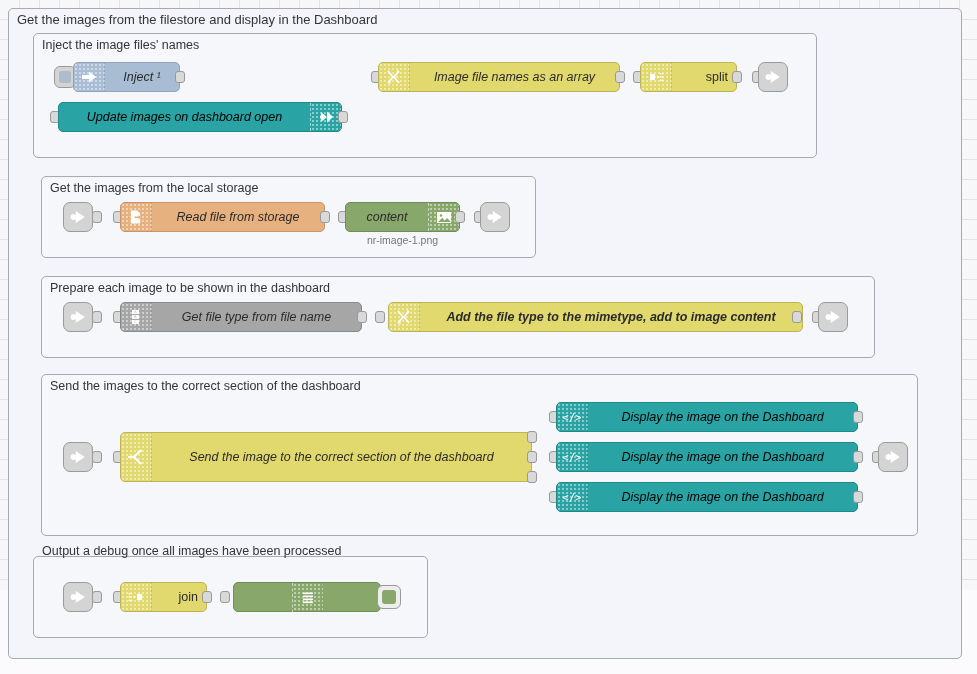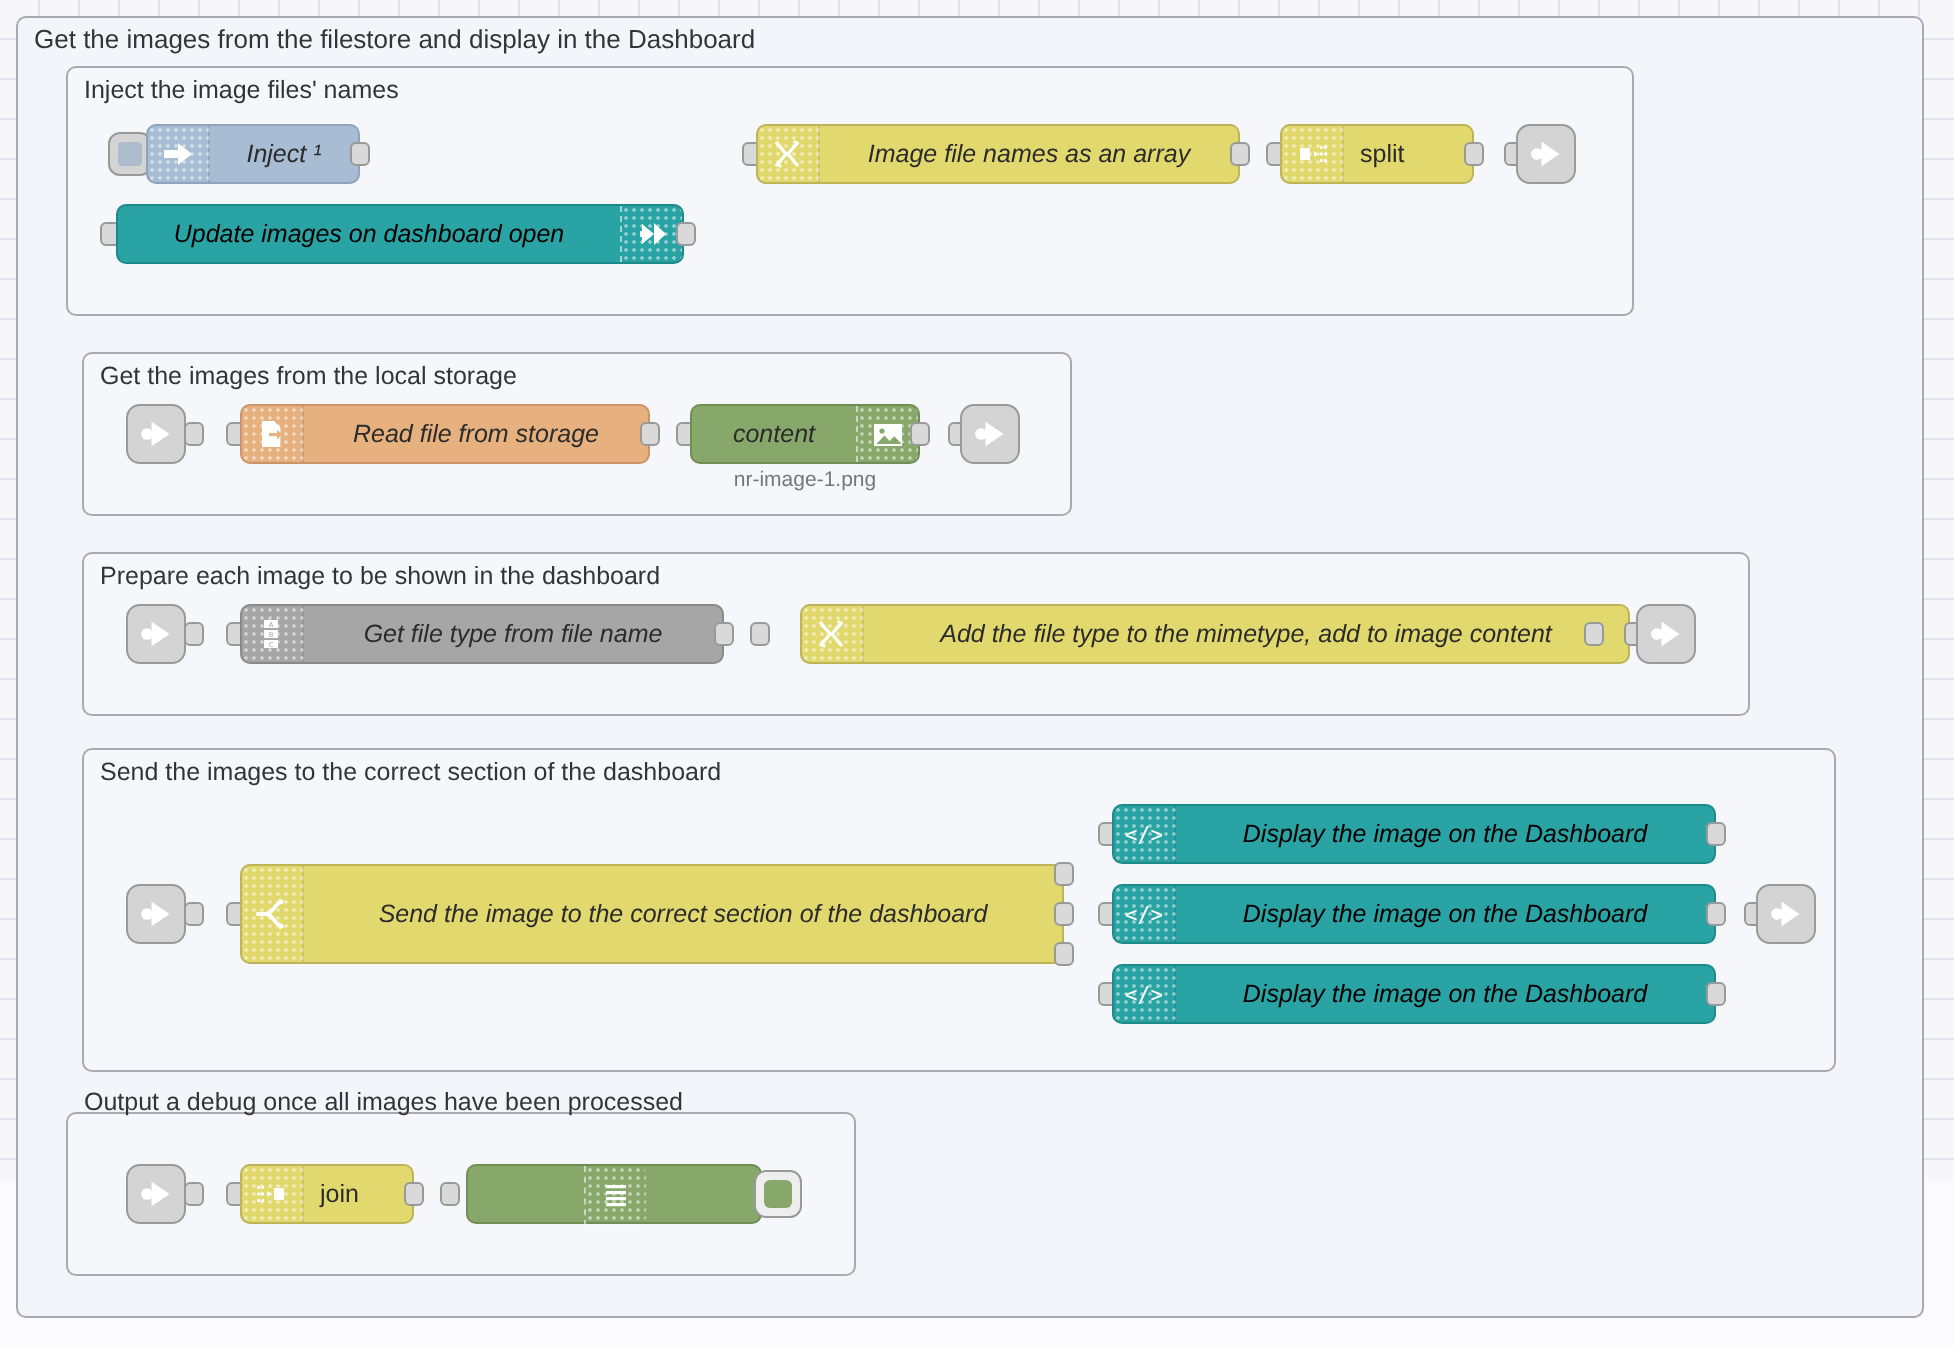--- a/index.html
+++ b/index.html
@@ -54,21 +54,21 @@
   }
   .node .icon-box.right{
     border-right:none;border-left:1px dashed rgba(255,255,255,.55);
     border-radius:0 4px 4px 0;
   }
   .node .label{
     flex:1 1 auto;
     font-size:12.5px;font-style:italic;color:#2b2b2b;
     text-align:center;padding:0 8px;white-space:nowrap;overflow:hidden;
   }
-  .node .label.plain{font-style:normal;text-align:left;}
+  .node .label.plain{font-style:normal;text-align:right;}
   .node.teal{background:#29a3a3;border-color:#1d8a8a;}
   .node.teal .label{color:#000000;}
   .node.yellow{background:#e2d96e;border-color:#bcb457;}
   .node.green{background:#88a86b;border-color:#6f8d55;}
   .node.orange{background:#e6b17e;border-color:#c9946a;}
   .node.grey{background:#a6a6a6;border-color:#8a8a8a;justify-content:center;}
   .node.bluegrey{background:#a8bcd4;border-color:#8ea4be;}
   
   .linknode{
     position:absolute;width:30px;height:30px;
@@ -286,21 +286,21 @@
           <text x="7.5" y="9.3" font-size="3.4" fill="#a6a6a6" text-anchor="middle" font-family="DejaVu Sans">B</text>
         <rect x="4" y="11" width="7" height="4" fill="#fff"></rect>
           <text x="7.5" y="14.3" font-size="3.4" fill="#a6a6a6" text-anchor="middle" font-family="DejaVu Sans">C</text>
       </svg>
     </div>
     <div class="label">Get file type from file name</div>
   </div>
   <div class="port" style="left:357px;top:311px;"></div>
 
   <div class="port" style="left:375px;top:311px;"></div>
-  <div class="node yellow" style="left:400px;top:302px;width:415px;">
+  <div class="node yellow" style="left:388px;top:302px;width:415px;font-weight:bold;">
     <div class="icon-box">
       <svg class="ic" width="16" height="16" viewBox="0 0 16 16">
         <path d="M2 2 L7 8 L2 14" stroke="#fff" stroke-width="1.7" fill="none"></path>
         <path d="M13 2 L8 8 L13 14" stroke="#fff" stroke-width="1.7" fill="none"></path>
         <path d="M11 1.5l1.5 1.5-1.5 1.5" stroke="#fff" stroke-width="1.4" fill="none"></path>
         <path d="M4.5 11.5L3 13l1.5 1.5" stroke="#fff" stroke-width="1.4" fill="none"></path>
       </svg>
     </div>
     <div class="label">Add the file type to the mimetype, add to image content</div>
   </div>

